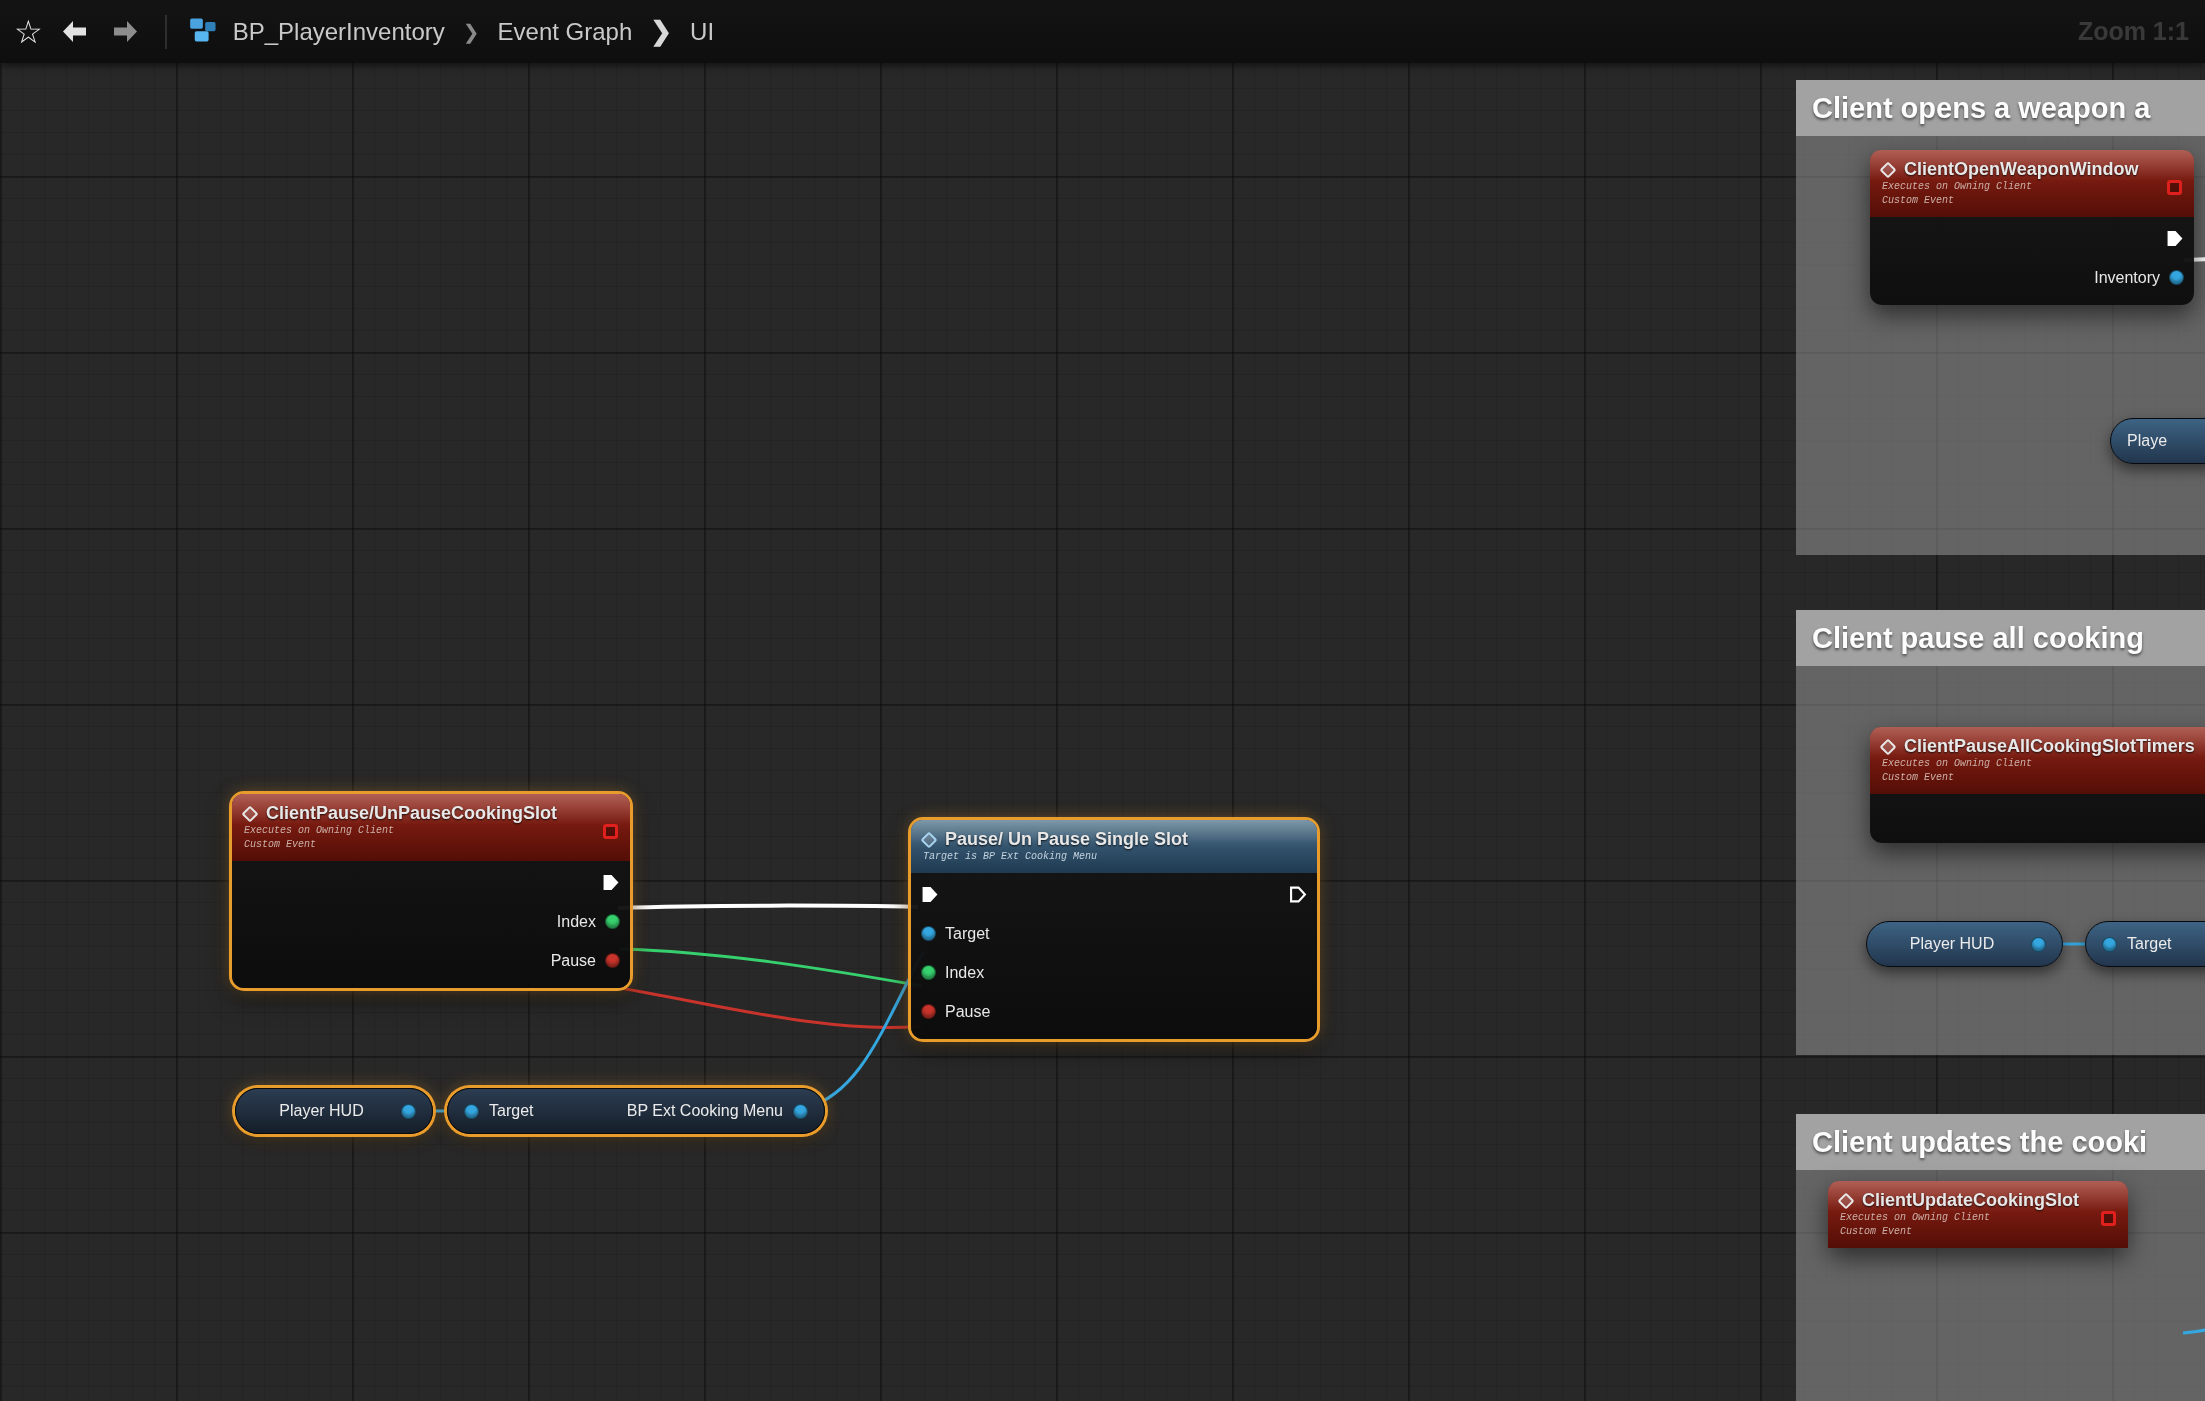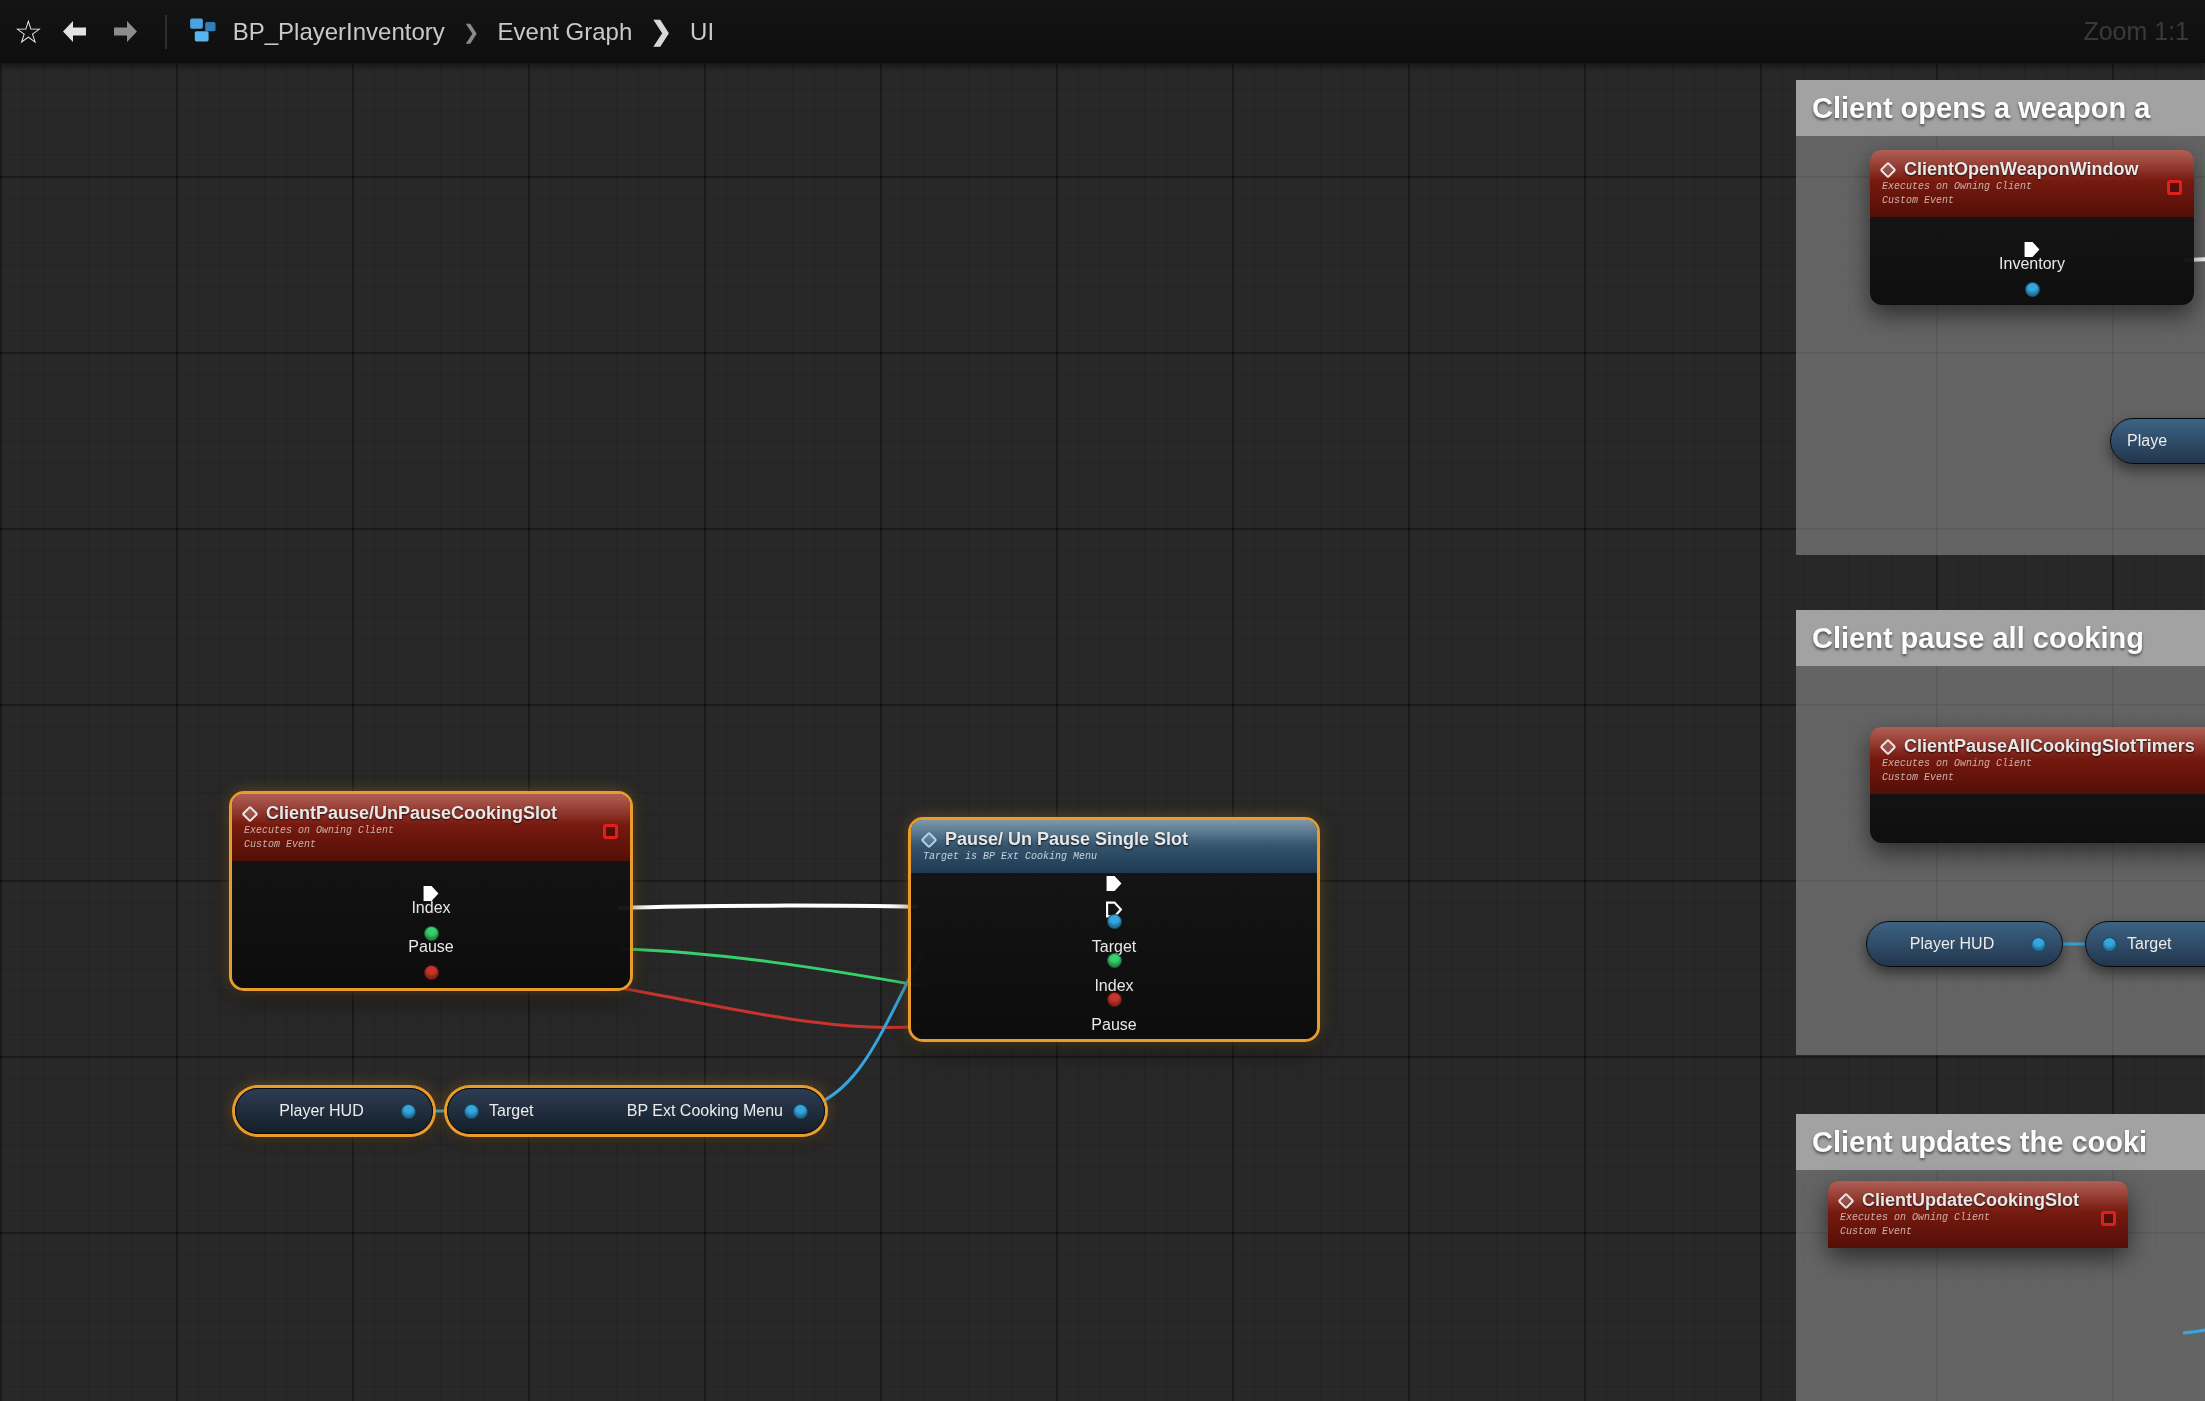--- a/index.html
+++ b/index.html
@@ -23,21 +23,21 @@
     box-shadow:0 2px 8px rgba(0,0,0,.6);
     display:flex; align-items:center; gap:14px; padding:0 14px;
     color:#c9c9c9;
   }
   .tb-star { font-size:32px; color:#e9e9e9; line-height:1; cursor:default; }
   .tb-arrow { width:36px; height:34px; display:flex; align-items:center; justify-content:center; }
   .tb-sep { width:2px; height:34px; background:#2e2e2e; margin:0 8px; }
   .bc-text { font-size:24px; color:#c9c9c9; }
   .bc-chev { font-size:20px; color:#8a8a8a; padding:0 4px; }
   .bc-chev.big { font-size:26px; color:#d8d8d8; font-weight:bold; }
-  .tb-zoom { margin-left:auto; font-size:25px; font-weight:normal; color:rgba(255,255,255,.17); padding-right:2px; white-space:nowrap; }
+  .tb-zoom { margin-left:auto; font-size:25px; font-weight:bold; color:rgba(255,255,255,.17); padding-right:2px; white-space:nowrap; }
 
   
   .comment { position:absolute; z-index:1; }
   .comment .chead {
     height:56px; display:flex; align-items:center; padding:0 16px;
     background:rgba(172,172,172,.93);
     font-size:29px; font-weight:bold; color:#fdfdfd;
     text-shadow:0 2px 3px rgba(0,0,0,.55);
     white-space:nowrap; overflow:hidden;
   }
@@ -56,21 +56,21 @@
   .nhead.red  { background-color:#6e1a10; background-image:linear-gradient(180deg, rgba(255,255,255,.22), rgba(255,255,255,0) 45%), linear-gradient(180deg,#9a3226 0%, #74190f 50%, #540e06 100%); }
   .nhead.blue { background-color:#31506a; background-image:linear-gradient(180deg, rgba(255,255,255,.22), rgba(255,255,255,0) 45%), linear-gradient(180deg,#587a90 0%, #31506a 55%, #1f3a52 100%); }
   .ntitle { display:flex; align-items:center; gap:10px; font-size:18px; font-weight:bold; text-shadow:0 1px 2px rgba(0,0,0,.8); white-space:nowrap; }
   .diamond { width:12px; height:12px; flex:0 0 12px; border:2px solid #e8e8e8; border-radius:2px; transform:rotate(45deg); background:rgba(255,255,255,.14); }
   .diamond.fn { border-color:#a8d4f0; }
   .nsub { font-size:10px; font-style:italic; line-height:1.42; white-space:nowrap;font-family:Liberation Mono, monospace; }
   .nhead.red  .nsub { color:#cdb2aa; }
   .nhead.blue .nsub { color:#c3d3de; }
   .badge-red { position:absolute; top:30px; right:12px; width:15px; height:15px; border:3px solid #e0201c; border-radius:3px; background:rgba(30,0,0,.35); }
   .nbody { padding:2px 0 8px 0; }
-  .prow { display:flex; align-items:center; height:39px; padding:0 10px; font-size:16px; gap:9px; white-space:nowrap;flex-direction:column; }
+  .prow { display:flex; align-items:center; height:39px; padding:0 10px; font-size:16px; gap:9px; white-space:nowrap; }
   .prow.out { justify-content:flex-end; }
   .prow.split { justify-content:space-between; }
   .pin { width:15px; height:15px; border-radius:50%; border:1px solid rgba(0,0,0,.55); box-shadow:inset 0 -3px 3px rgba(0,0,0,.35); flex:0 0 15px; }
   .pin.blue  { background:#35a7e0; }
   .pin.green { background:#37d06e; }
   .pin.red   { background:#c8342b; }
   .execpin { display:flex; align-items:center; }
 
   
   .pill {

